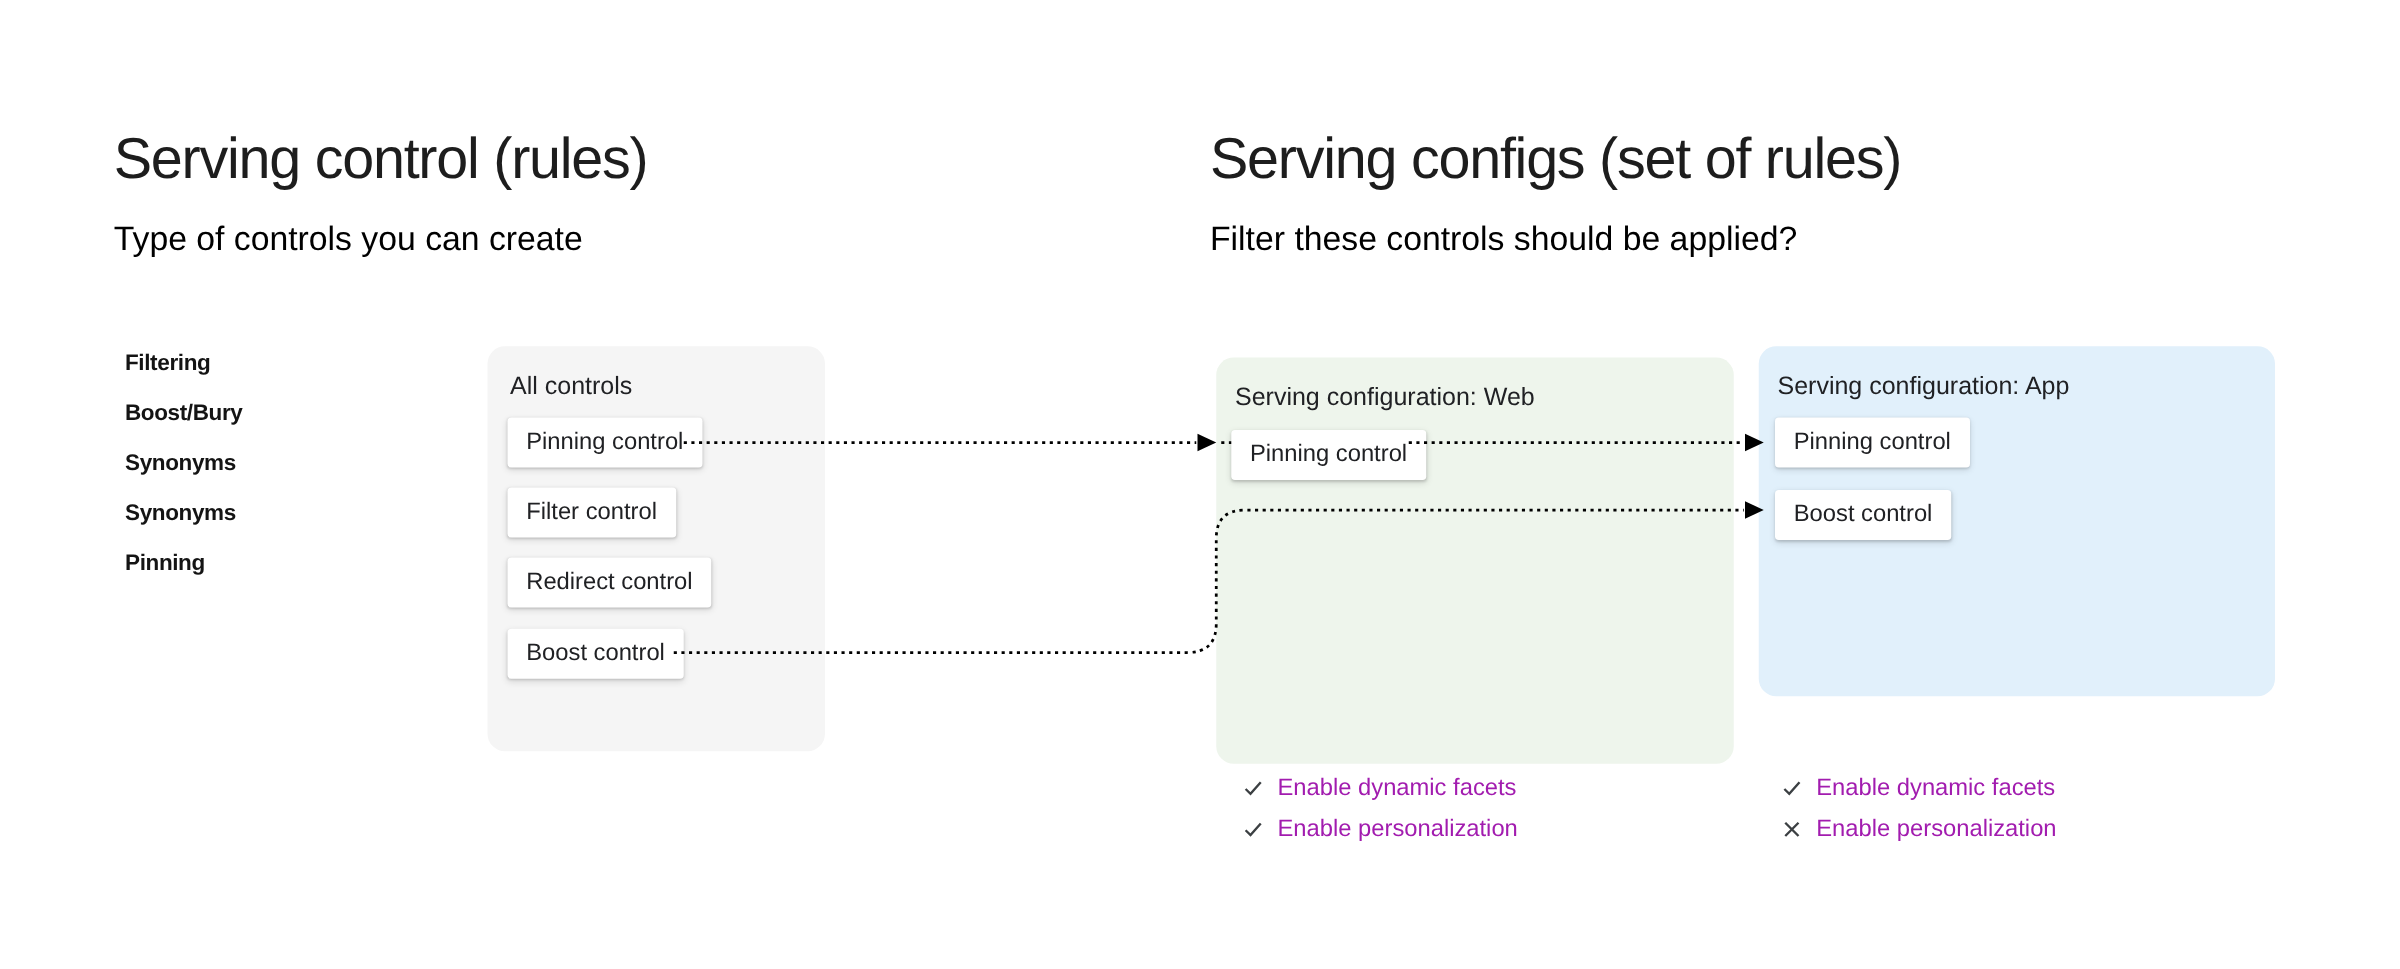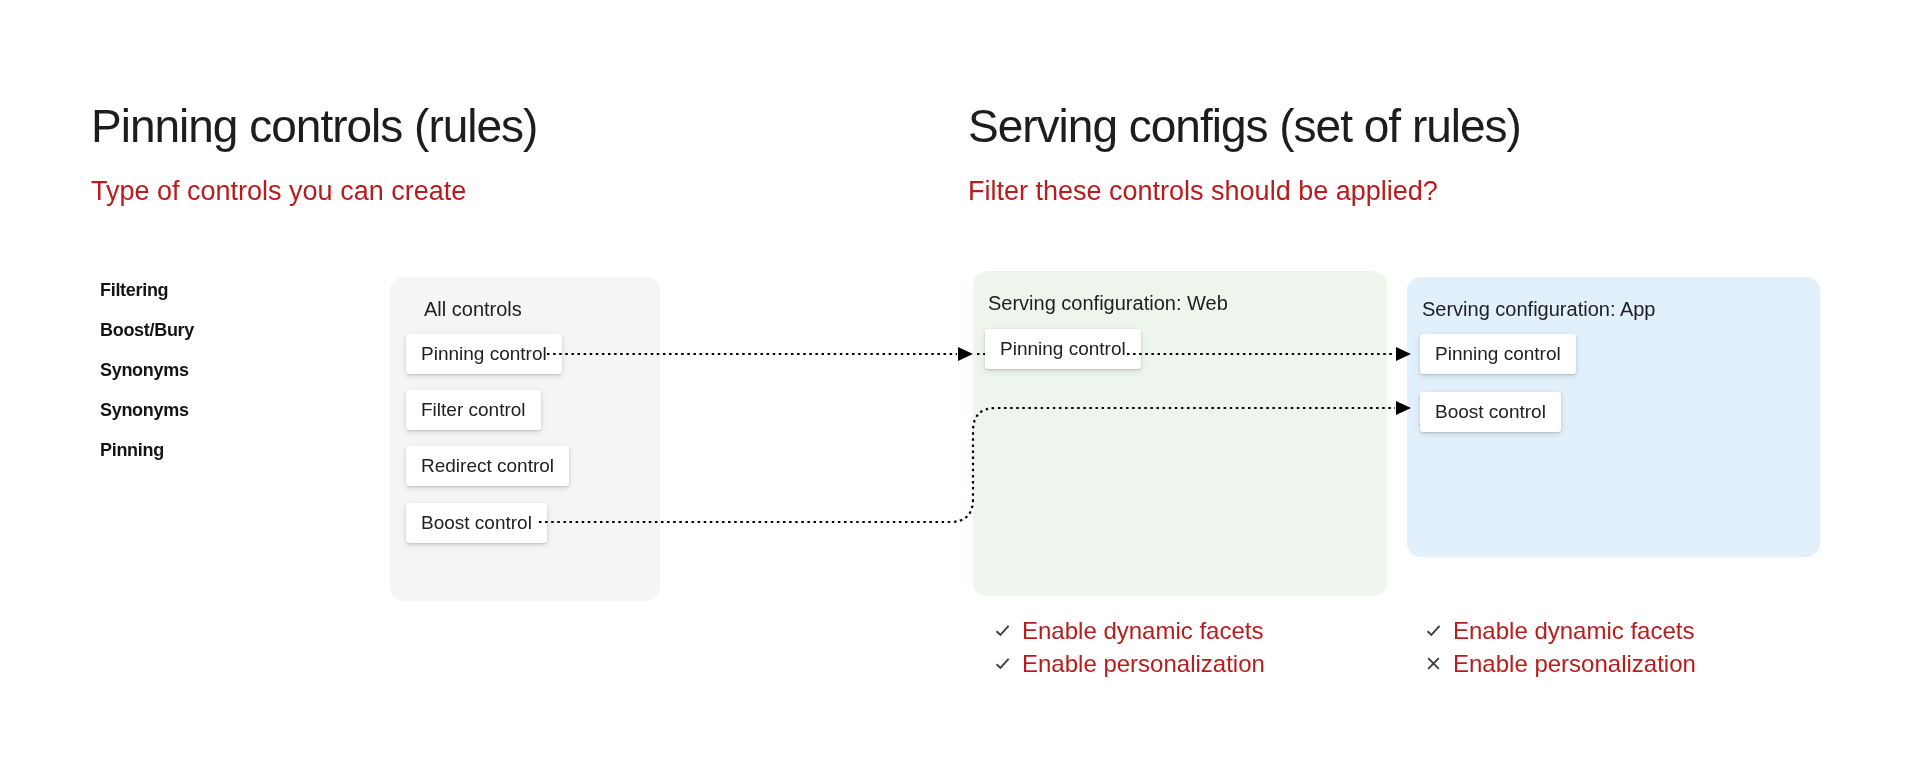--- a/index.html
+++ b/index.html
@@ -23,21 +23,21 @@
     letter-spacing: -1px;
     color: #1d1d1d;
     line-height: 52px;
     white-space: nowrap;
   }
   .subtitle {
     position: absolute;
     margin: 0;
     font-size: 27px;
     font-weight: 400;
-    color: #b91c1c;
+    color: #000000;
     line-height: 34px;
     white-space: nowrap;
   }
   .control-types {
     position: absolute;
     left: 100px;
     top: 270px;
     font-size: 18px;
     font-weight: 700;
     color: #141414;
@@ -55,21 +55,21 @@
   .card-green { background: #eef5ec; }
   .card-blue  { background: #e1f0fb; }
   .card-label {
     position: absolute;
     left: 15px;
     top: 21px;
     font-size: 20px;
     color: #202124;
     white-space: nowrap;
   }
-  .card-gray .card-label { left: 18px; margin-left: 16px; }
+  .card-gray .card-label { left: 18px; }
   .chip {
     position: absolute;
     height: 40px;
     background: #ffffff;
     border-radius: 3px;
     padding: 0 15px;
     display: inline-flex;
     align-items: center;
     font-size: 19px;
     color: #202124;
@@ -80,40 +80,40 @@
     position: absolute;
     display: flex;
     flex-direction: column;
     gap: 10px;
   }
   .feature-row {
     display: flex;
     align-items: center;
     gap: 10px;
     height: 23px;
-    font-size: 24px;
-    color: #b91c1c;
+    font-size: 19px;
+    color: #a21caf;
     white-space: nowrap;
   }
   .feature-icon { width: 19px; height: 19px; flex: 0 0 19px; }
   .arrow-overlay {
     position: absolute;
     left: 0;
     top: 0;
     width: 1920px;
     height: 775px;
     pointer-events: none;
   }
 </style>
 </head>
 <body>
 
 <div class="canvas">
 
-  <h1 class="title" style="left:91px; top:100px;">Pinning controls (rules)</h1>
+  <h1 class="title" style="left:91px; top:100px;">Serving control (rules)</h1>
   <p class="subtitle" style="left:91px; top:174px;">Type of controls you can create</p>
 
   <div class="control-types">
     <div class="type-item">Filtering</div>
     <div class="type-item">Boost/Bury</div>
     <div class="type-item">Synonyms</div>
     <div class="type-item">Synonyms</div>
     <div class="type-item">Pinning</div>
   </div>
 
@@ -121,21 +121,21 @@
   <p class="subtitle" style="left:968px; top:174px;">Filter these controls should be applied?</p>
 
   <div class="card card-gray" style="left:390px; top:277px; width:270px; height:324px;">
     <div class="card-label">All controls</div>
     <div class="chip" style="left:16px; top:57px;">Pinning control</div>
     <div class="chip" style="left:16px; top:113px;text-align:center;">Filter control</div>
     <div class="chip" style="left:16px; top:169px;">Redirect control</div>
     <div class="chip" style="left:16px; top:226px;">Boost control</div>
   </div>
 
-  <div class="card card-green" style="left:973px; top:271px; width:414px; height:325px;">
+  <div class="card card-green" style="left:973px; top:286px; width:414px; height:325px;">
     <div class="card-label">Serving configuration: Web</div>
     <div class="chip" style="left:12px; top:58px;">Pinning control</div>
   </div>
 
   <div class="card card-blue" style="left:1407px; top:277px; width:413px; height:280px;">
     <div class="card-label">Serving configuration: App</div>
     <div class="chip" style="left:13px; top:57px;">Pinning control</div>
     <div class="chip" style="left:13px; top:115px;">Boost control</div>
   </div>
 

